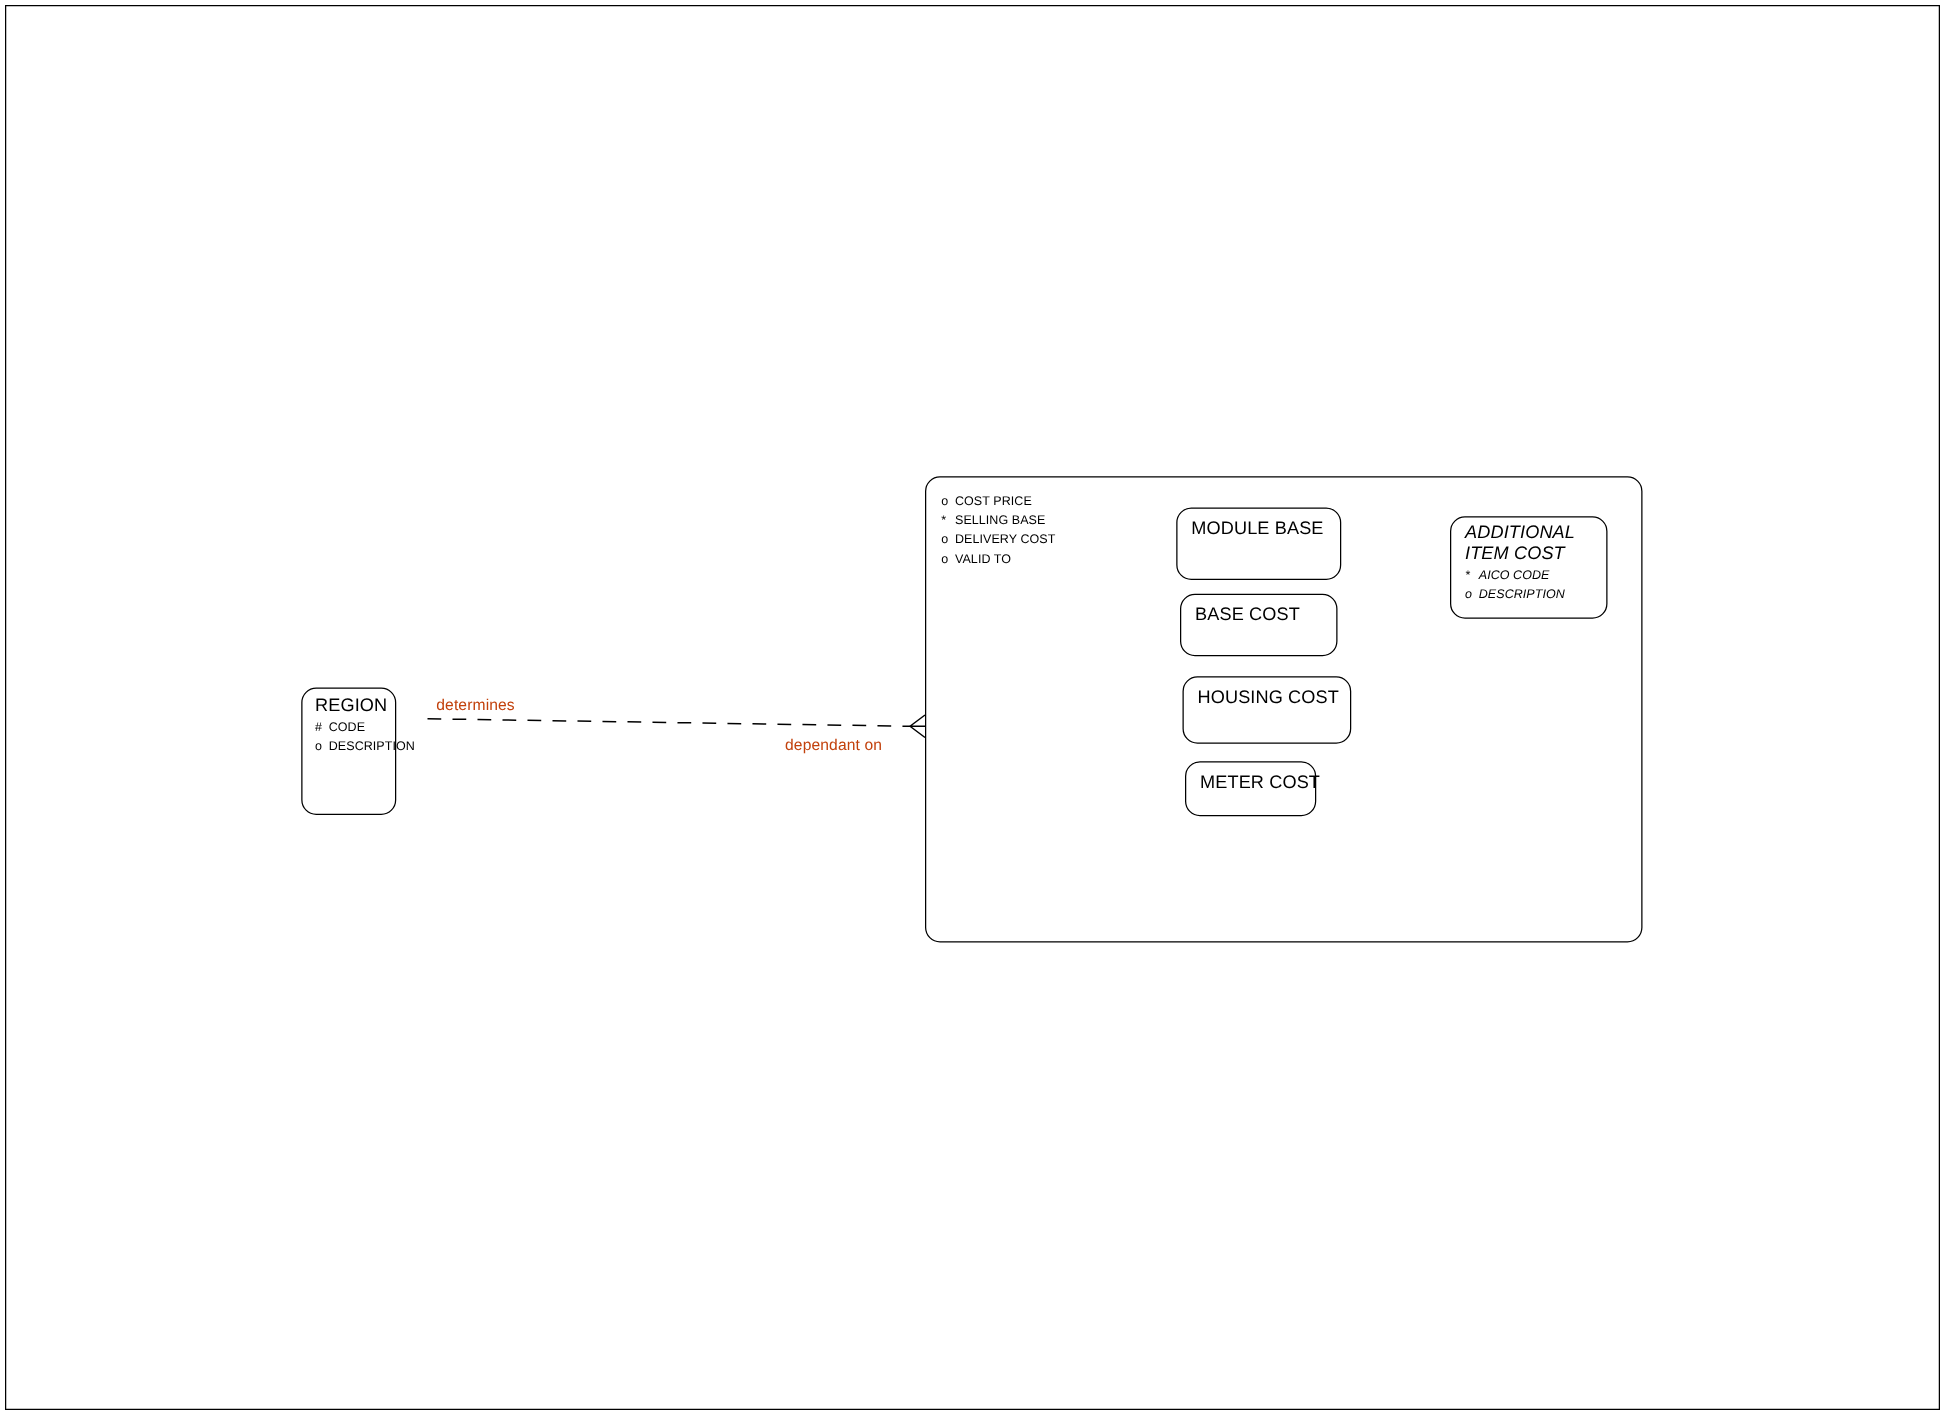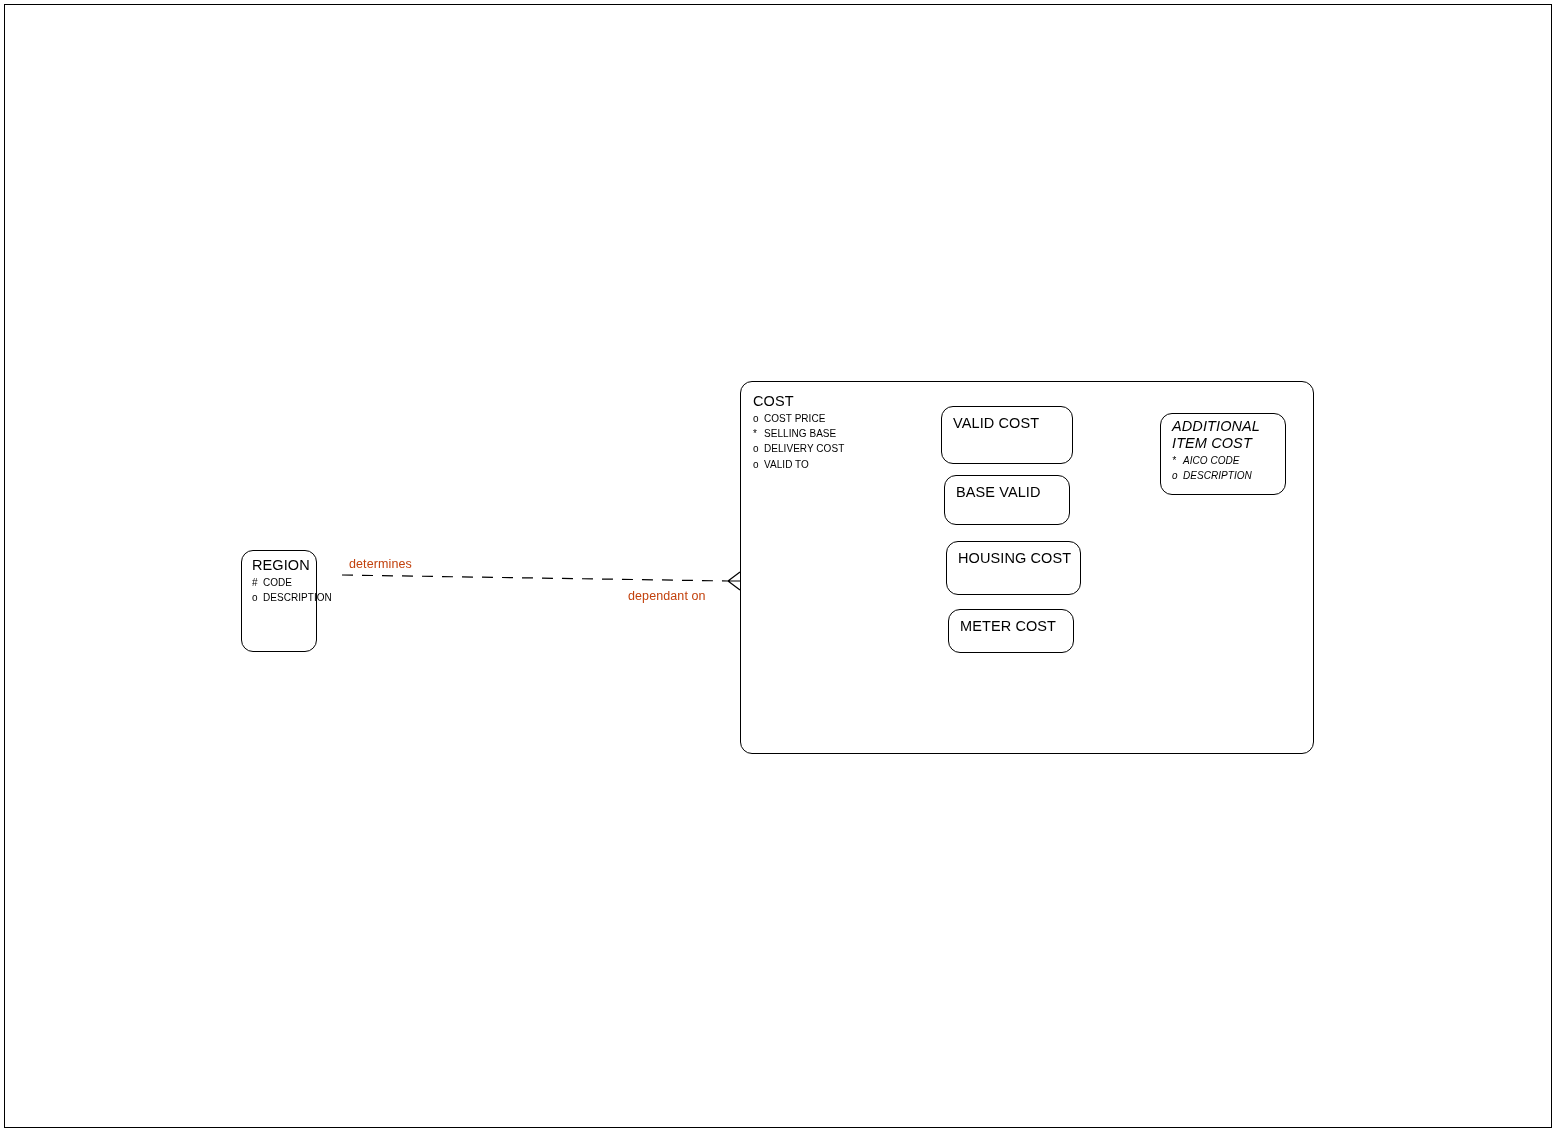--- a/index.html
+++ b/index.html
@@ -122,50 +122,49 @@
         </li>
         <li class="attr">
           <span class="marker">o</span><span>DESCRIPTION</span>
         </li>
       </ul>
     </div>
   </div>
 
   <div class="entity" id="entity-cost" style="left:740px; top:381px; width:574px; height:373px;">
     <div class="entity-inner" style="left:12px; top:11px;">
-      <div class="entity-title">COST</div>
       <ul class="attr-list">
         <li class="attr">
           <span class="marker">o</span><span>COST PRICE</span>
         </li>
         <li class="attr">
           <span class="marker">*</span><span>SELLING BASE</span>
         </li>
         <li class="attr">
           <span class="marker">o</span><span>DELIVERY COST</span>
         </li>
         <li class="attr">
           <span class="marker">o</span><span>VALID TO</span>
         </li>
       </ul>
     </div>
 
     <div class="sub-entity" style="left:200px; top:24px; width:132px; height:58px;">
-      <span class="sub-entity-label">VALID COST</span>
+      <span class="sub-entity-label">MODULE BASE</span>
     </div>
 
     <div class="sub-entity" style="left:203px; top:93px; width:126px; height:50px;">
-      <span class="sub-entity-label">BASE VALID</span>
+      <span class="sub-entity-label">BASE COST</span>
     </div>
 
     <div class="sub-entity" style="left:205px; top:159px; width:135px; height:54px;">
       <span class="sub-entity-label">HOUSING COST</span>
     </div>
 
-    <div class="sub-entity" style="left:207px; top:227px; width:126px; height:44px;text-decoration:underline;">
+    <div class="sub-entity" style="left:207px; top:227px; width:105px; height:44px;text-decoration:underline;">
       <span class="sub-entity-label">METER COST</span>
     </div>
 
     <div class="sub-entity" style="left:419px; top:31px; width:126px; height:82px;">
       <div class="entity-inner" style="left:11px; top:4px;font-style:italic;">
         <div class="entity-title">ADDITIONAL</div>
         <div class="entity-title">ITEM COST</div>
         <ul class="attr-list">
           <li class="attr">
             <span class="marker">*</span><span>AICO CODE</span>

